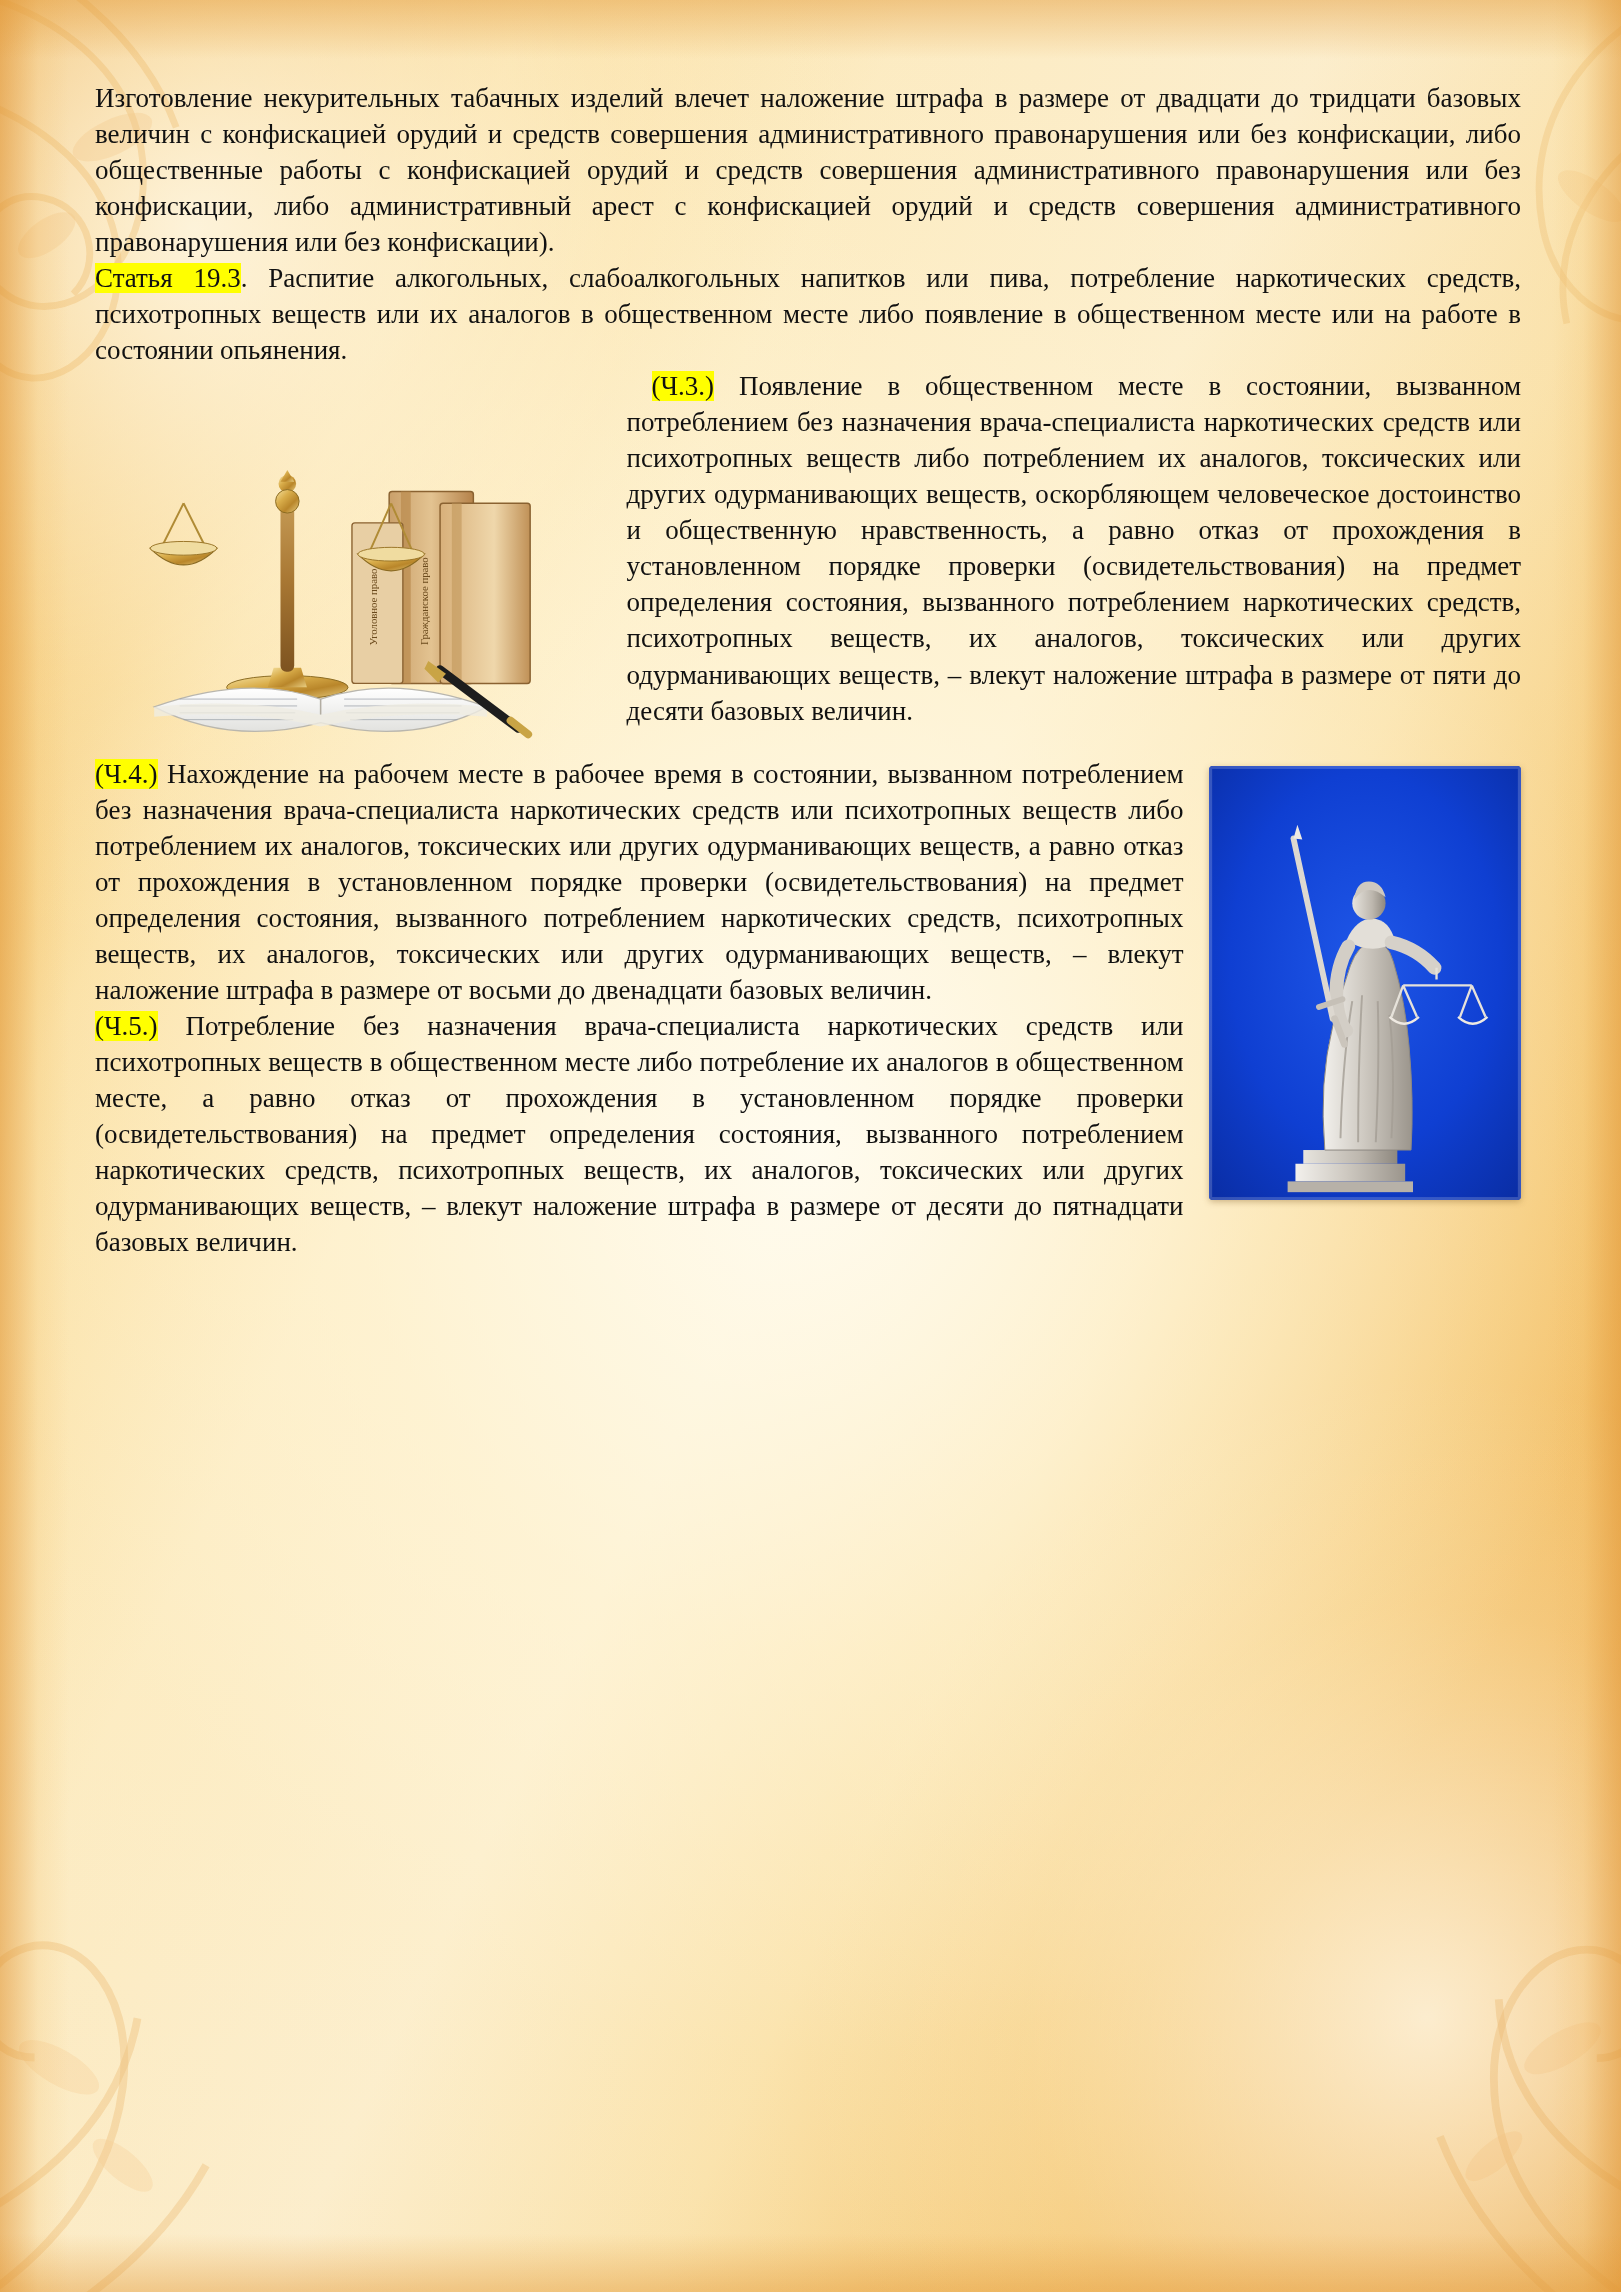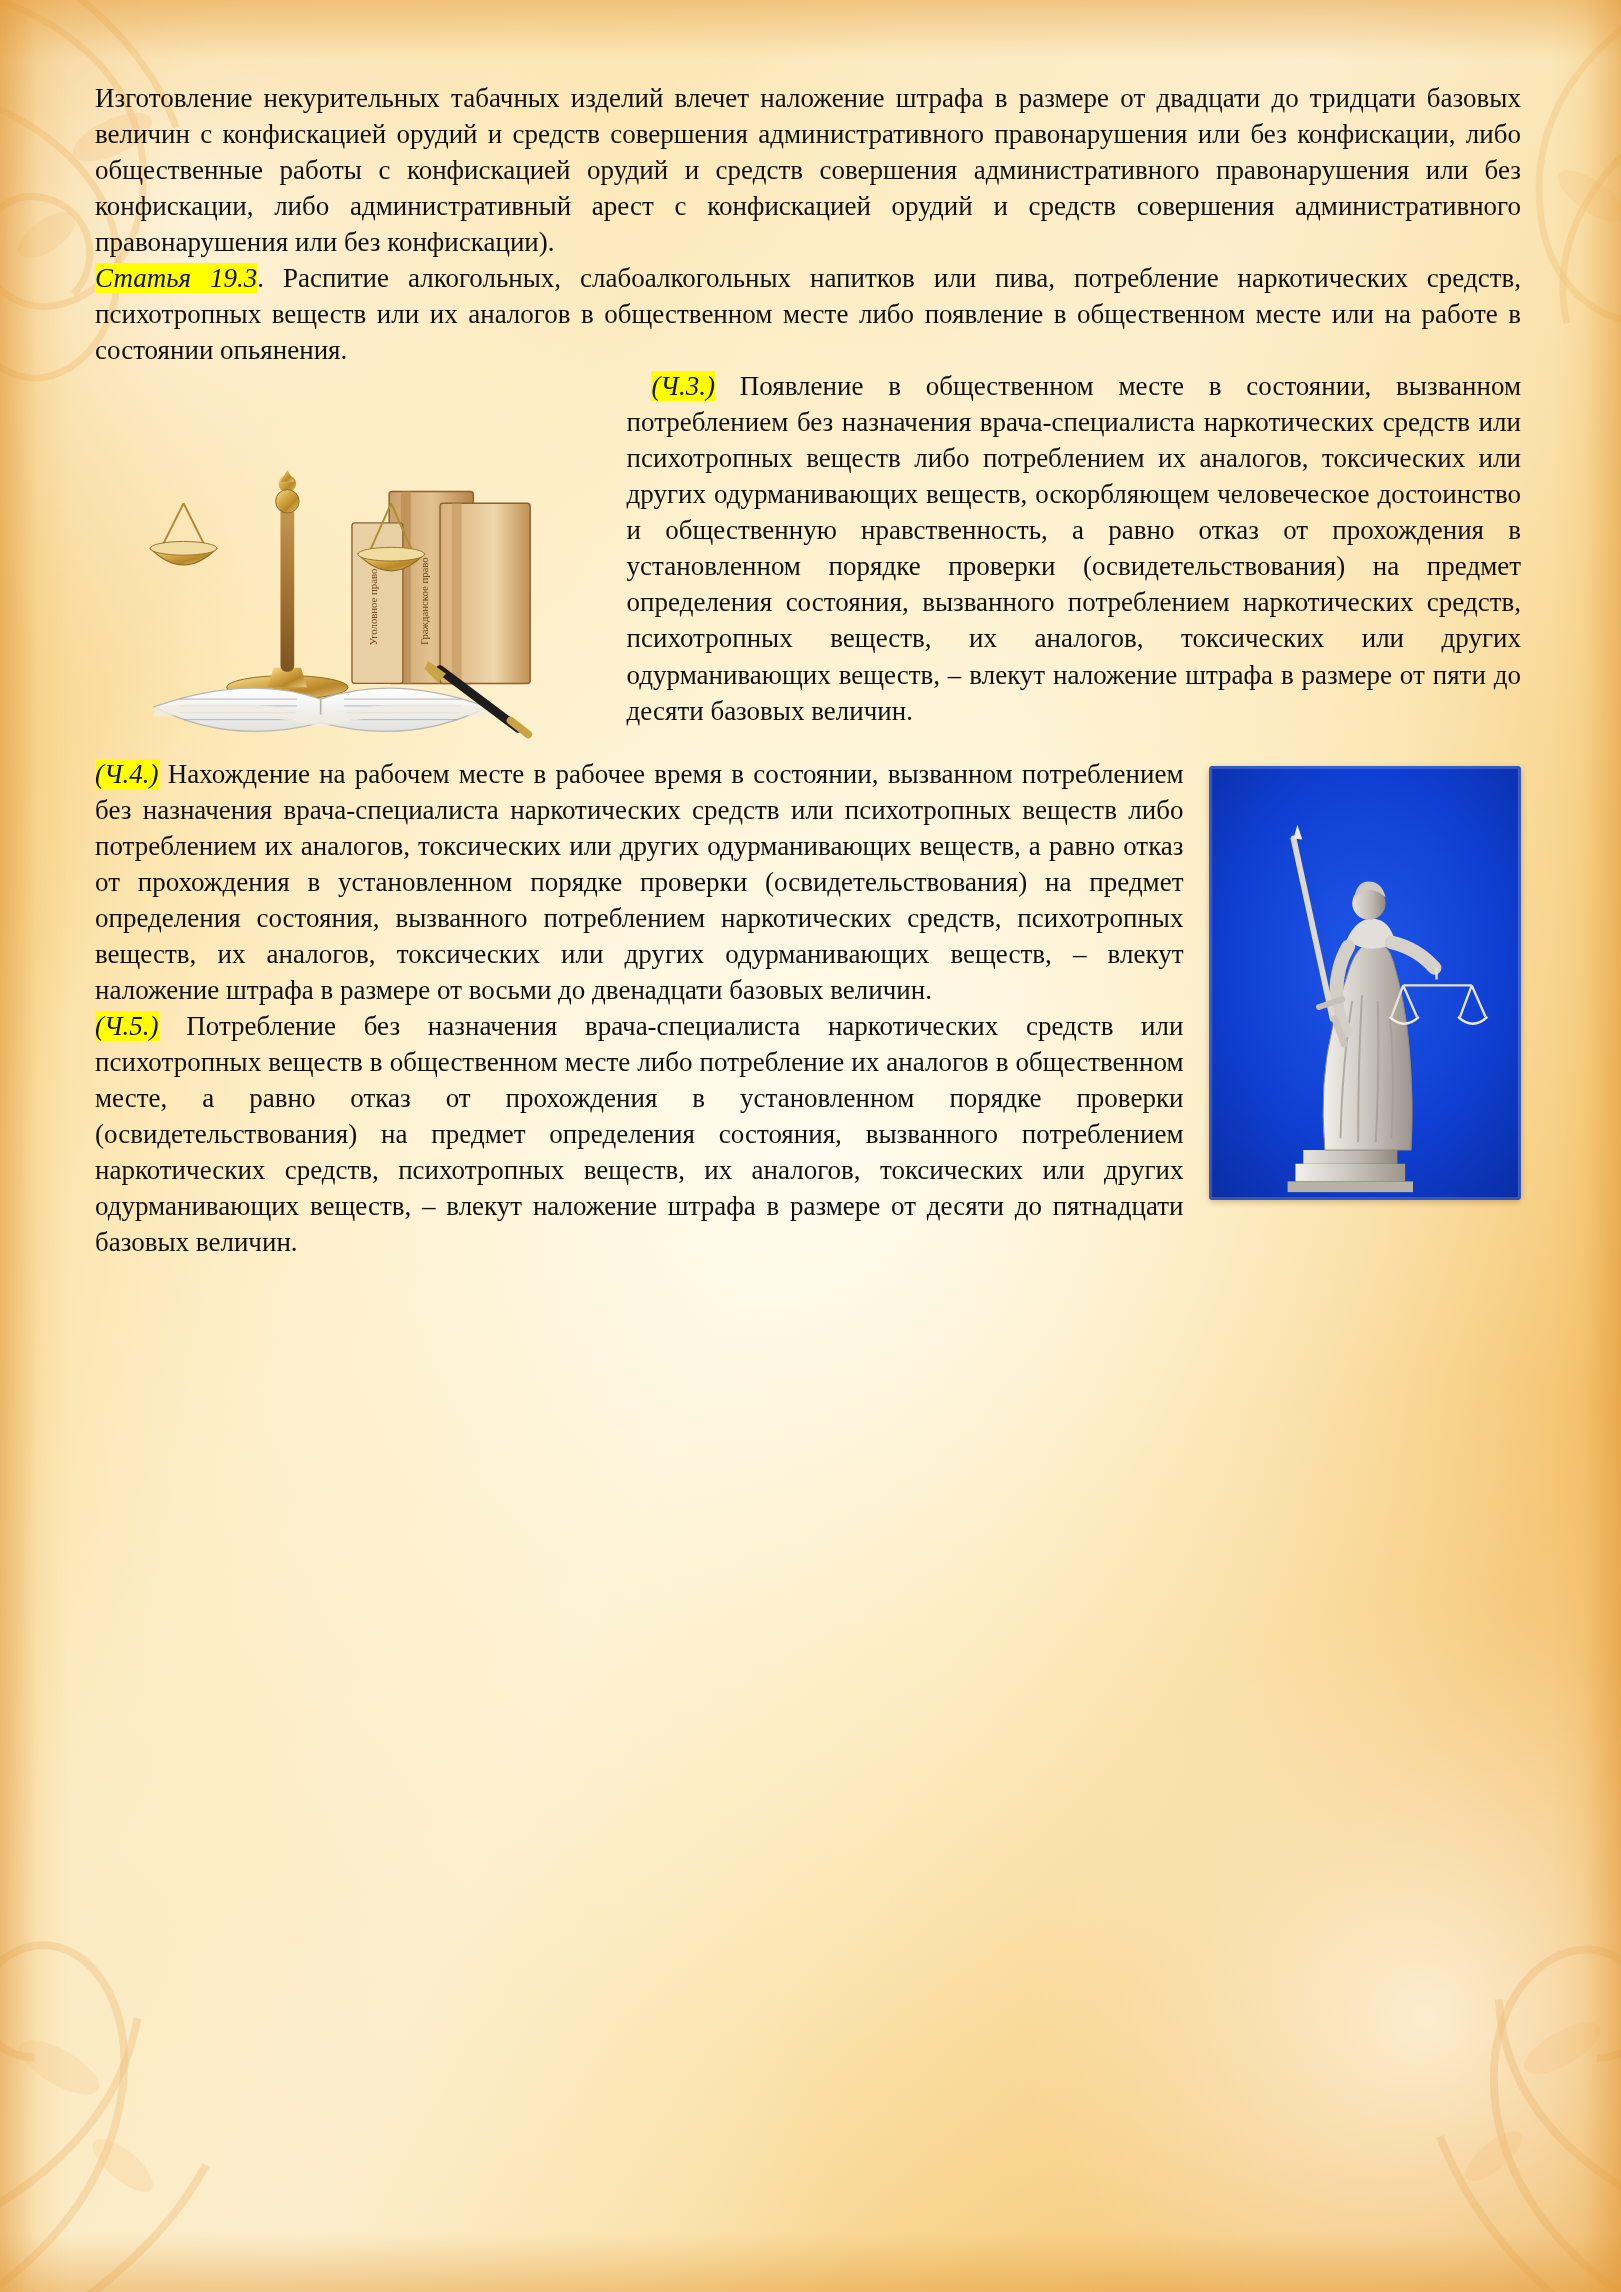--- a/index.html
+++ b/index.html
@@ -67,21 +67,20 @@
     color: #111;
     text-align: justify;
     text-justify: inter-word;
     hyphens: none;
   }
   p {
     margin: 0;
   }
   .hl {
     background: #ffff00;
-    font-style: italic;
   }
 
   
   .img-scales {
     float: left;
     width: 510px;
     height: 374px;
     margin: 7.8px 21.6px 5.9px 0px;
     shape-outside: inset(0);
   }

